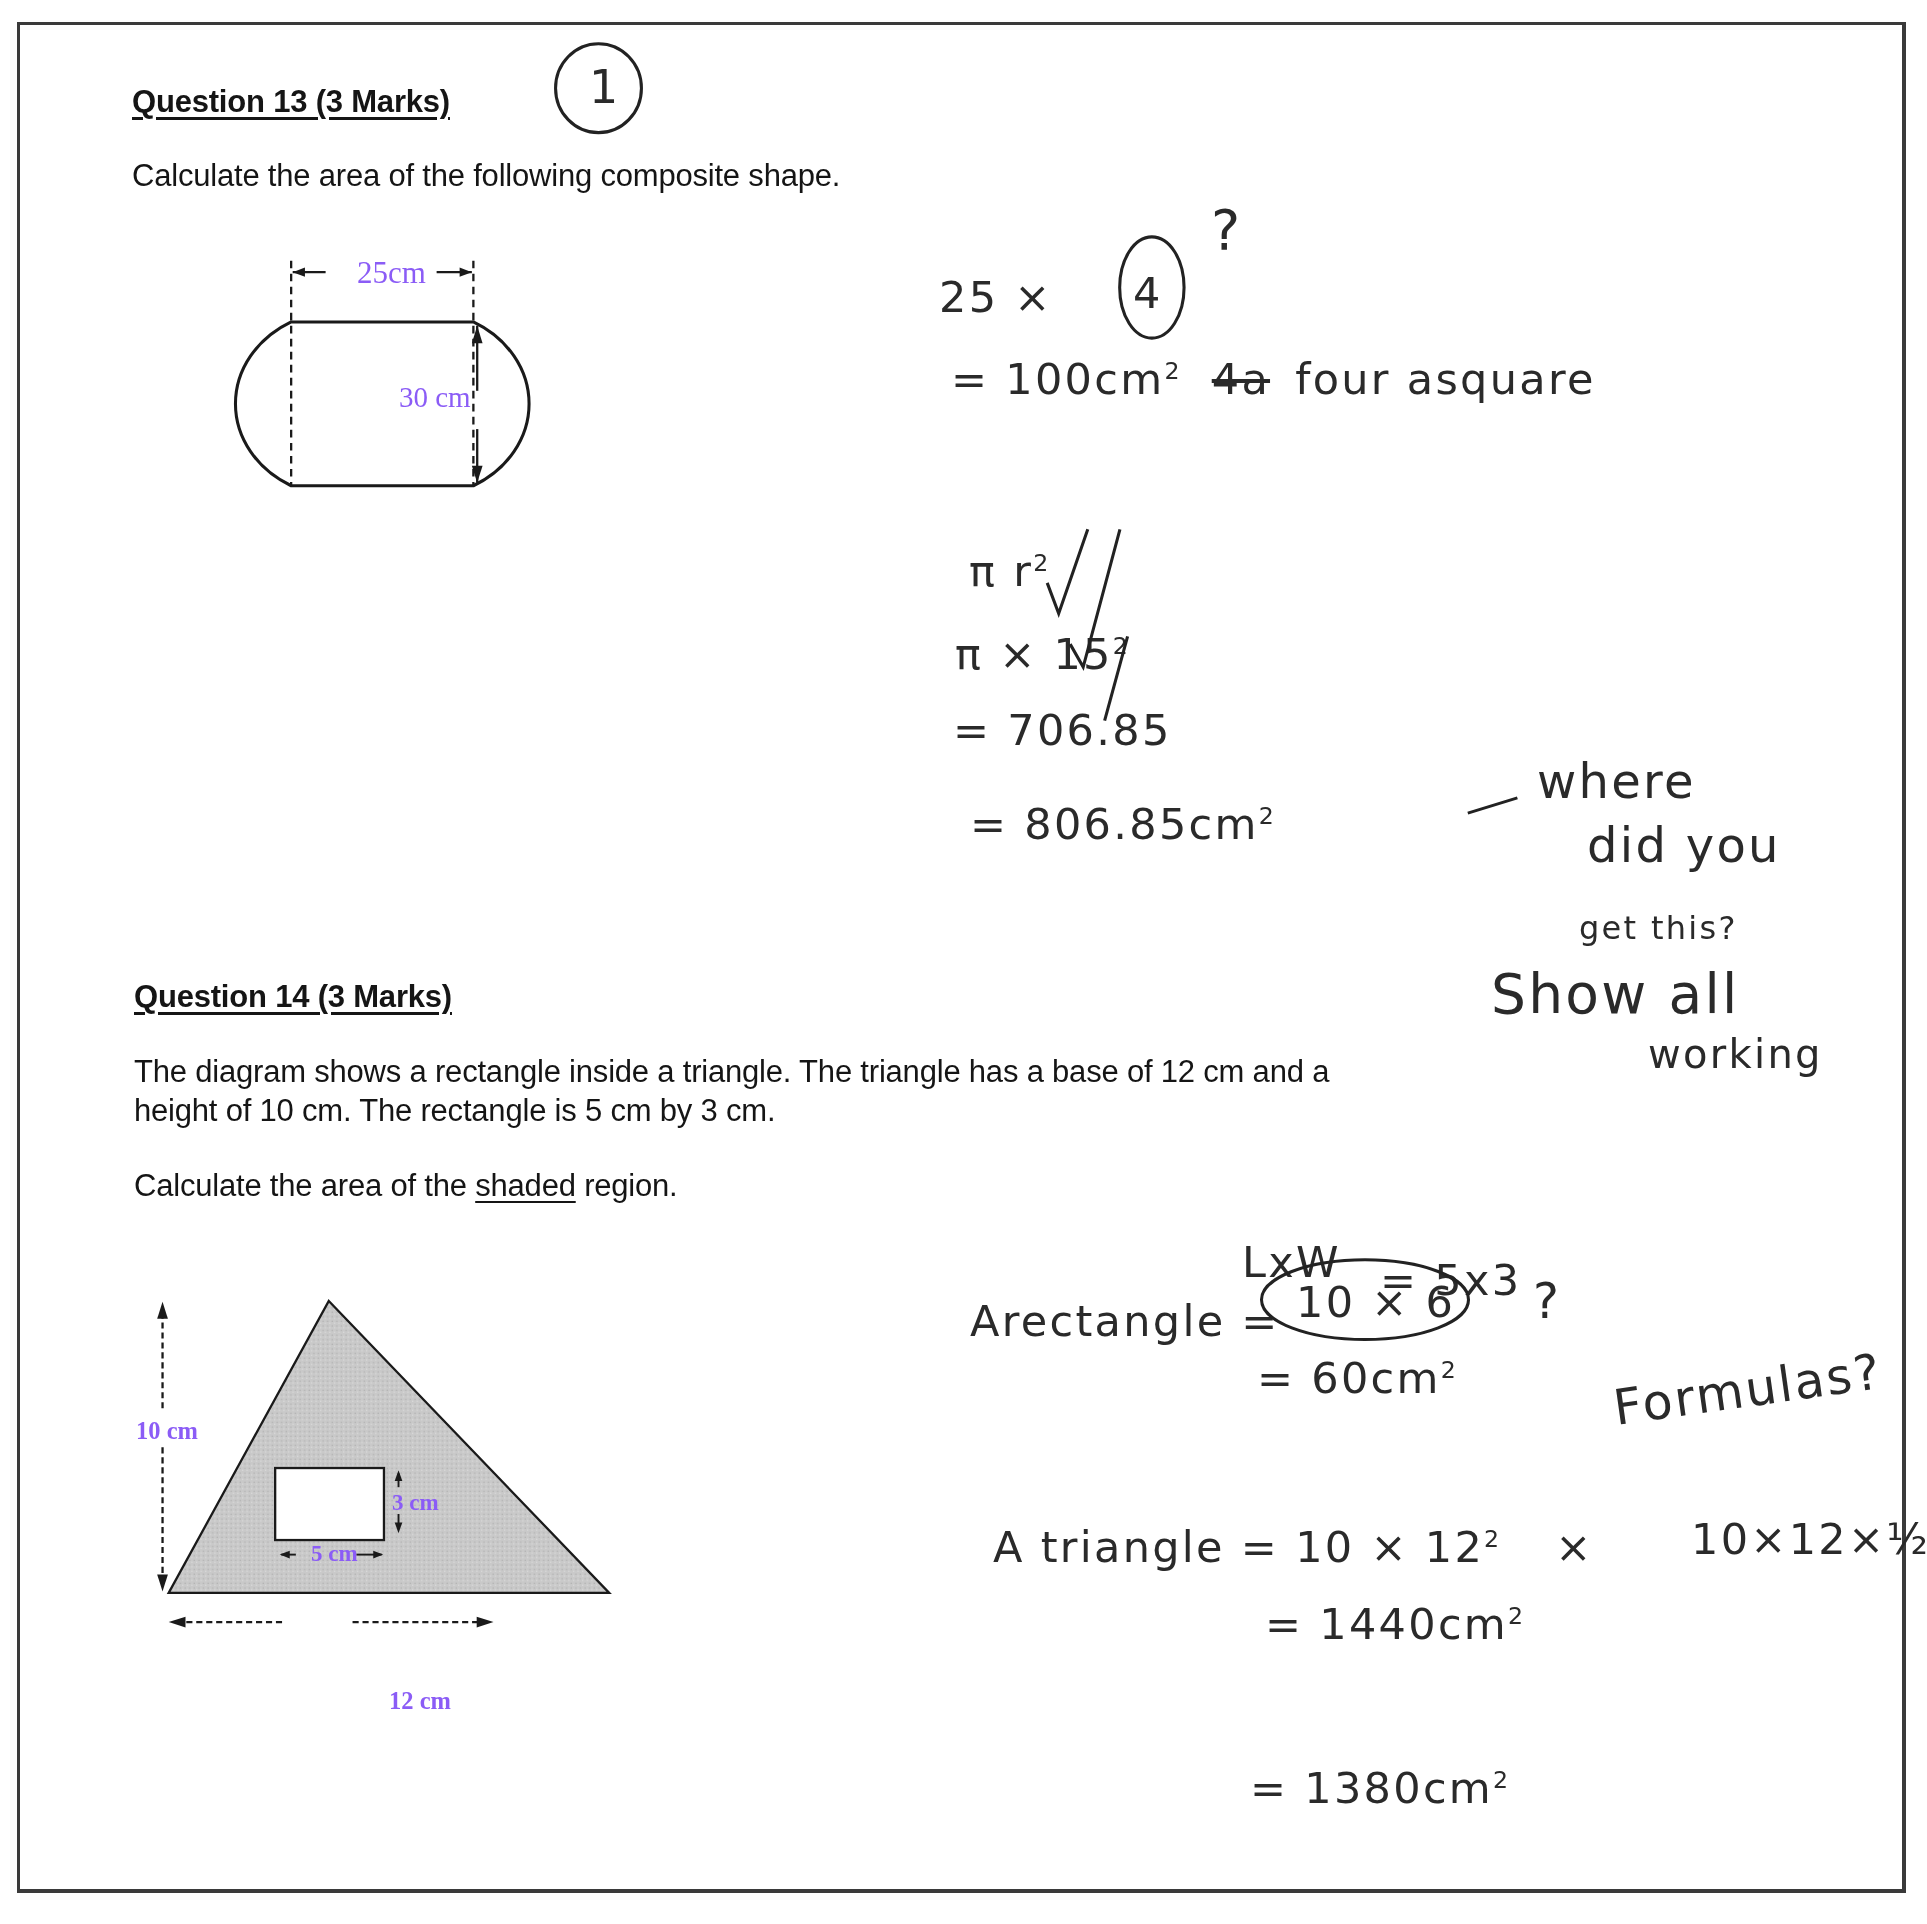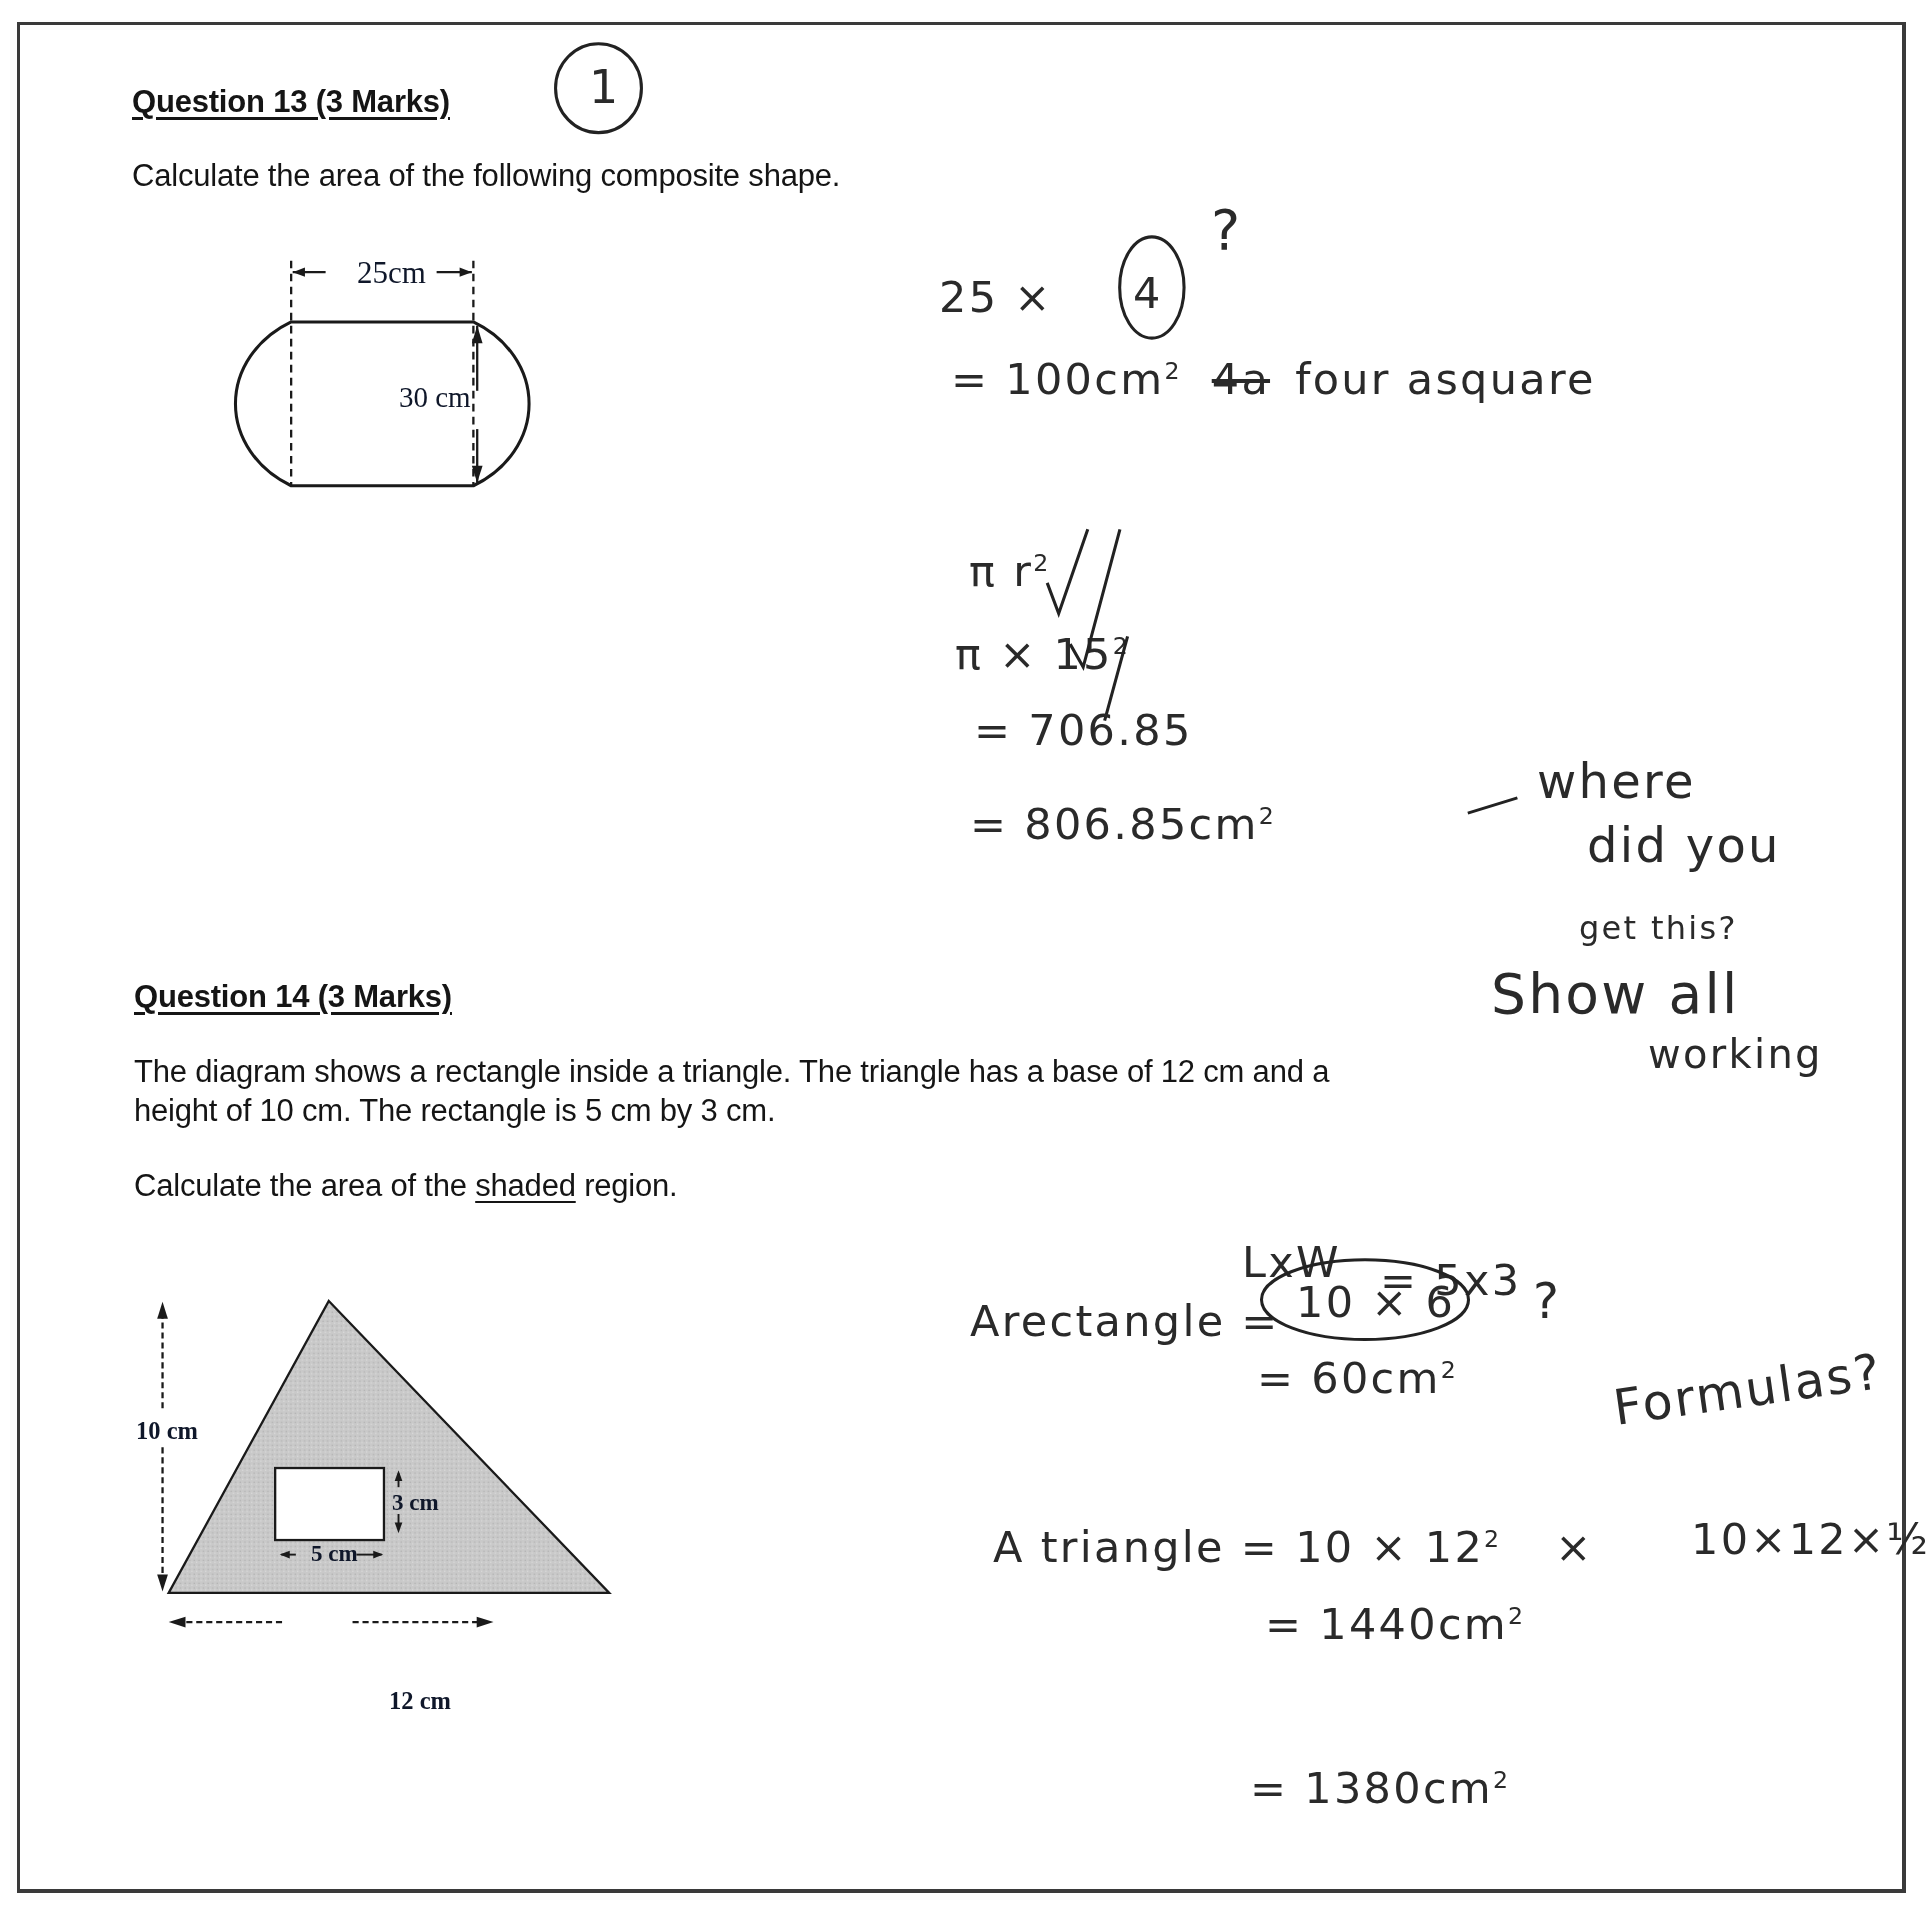--- a/index.html
+++ b/index.html
@@ -2,21 +2,21 @@
 <html style="font-size:12.3px"><head>
   <meta charset="utf-8">
   <style>
     html, body { margin: 0; padding: 0; background: #ffffff; }
     body { width: 1927px; height: 1924px; position: relative; overflow: hidden; font-family: "Liberation Sans", sans-serif; color: #111; }
     .page { position: absolute; left: 17px; top: 21.5px; width: 1889px; height: 1871px; border: 3.1px solid #3a3a3a; border-right-width: 4.6px; border-bottom-width: 4.6px; box-sizing: border-box; background: #fff; }
     .abs { position: absolute; white-space: nowrap; }
     .print { font-family: "Liberation Sans", sans-serif; font-size: 31px; color: #151515; letter-spacing: -0.2px; }
     .heading { font-weight: bold; text-decoration: underline; text-decoration-thickness: 3.1px; text-underline-offset: 4.6px; }
     .hand { font-family: "DejaVu Sans", sans-serif; font-weight: normal; color: #2a2a2a; font-size: 43px; letter-spacing: 2.3px; }
-    .serif { font-family: "Liberation Serif", serif; color: #0f172a; }
+    .serif { font-family: "Liberation Serif", serif; color: #8b5cf6; }
     .u { text-decoration: underline; text-underline-offset: 4.6px; text-decoration-thickness: 2.3px; }
     svg { position: absolute; overflow: visible; }
     .sup { font-size: 0.55em; vertical-align: super; }
   </style>
 </head>
 <body>
 
 <div class="page"></div>
 
 <div class="abs print heading" style="left:132px; top:84px;">Question 13 (3 Marks)</div>
@@ -68,21 +68,21 @@
 </div>
 <div class="abs hand" style="left:955px; top:629px;">
   <span>π × 15</span><span class="sup">2</span>
 </div>
 
 <svg style="left:1043px; top:491px;" width="307" height="245" viewBox="0 0 400 320">
   <path d="M5 120 L20 160 L58 50" fill="none" stroke="#222" stroke-width="4"></path>
   <path d="M35 200 L52 230 L100 50" fill="none" stroke="#222" stroke-width="4"></path>
   <path d="M80 300 L110 190" fill="none" stroke="#222" stroke-width="4"></path>
 </svg>
-<div class="abs hand" style="left:974px; top:705px;text-align:right;">= 706.85</div>
+<div class="abs hand" style="left:953px; top:705px;text-align:right;">= 706.85</div>
 <div class="abs hand" style="left:970px; top:799px;">
   <span>=  806.85cm</span><span class="sup">2</span>
 </div>
 
 <svg style="left:1464px; top:790px;" width="61" height="31" viewBox="0 0 80 40">
   <line x1="5" y1="30" x2="70" y2="10" stroke="#222" stroke-width="4"></line>
 </svg>
 <div class="abs hand" style="left:1537px; top:753px; font-size:48px;">where</div>
 <div class="abs hand" style="left:1587px; top:817px; font-size:48px;">did you</div>
 <div class="abs hand" style="left:1579px; top:878px; font-size:32px;margin-top:31px;">get this?</div>

